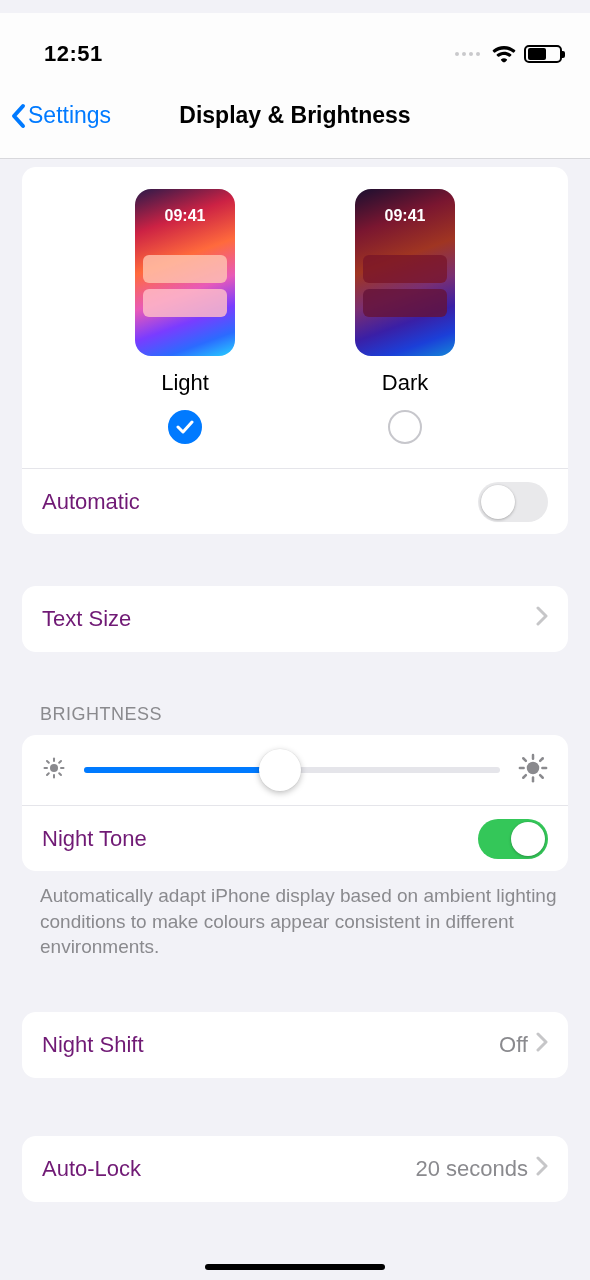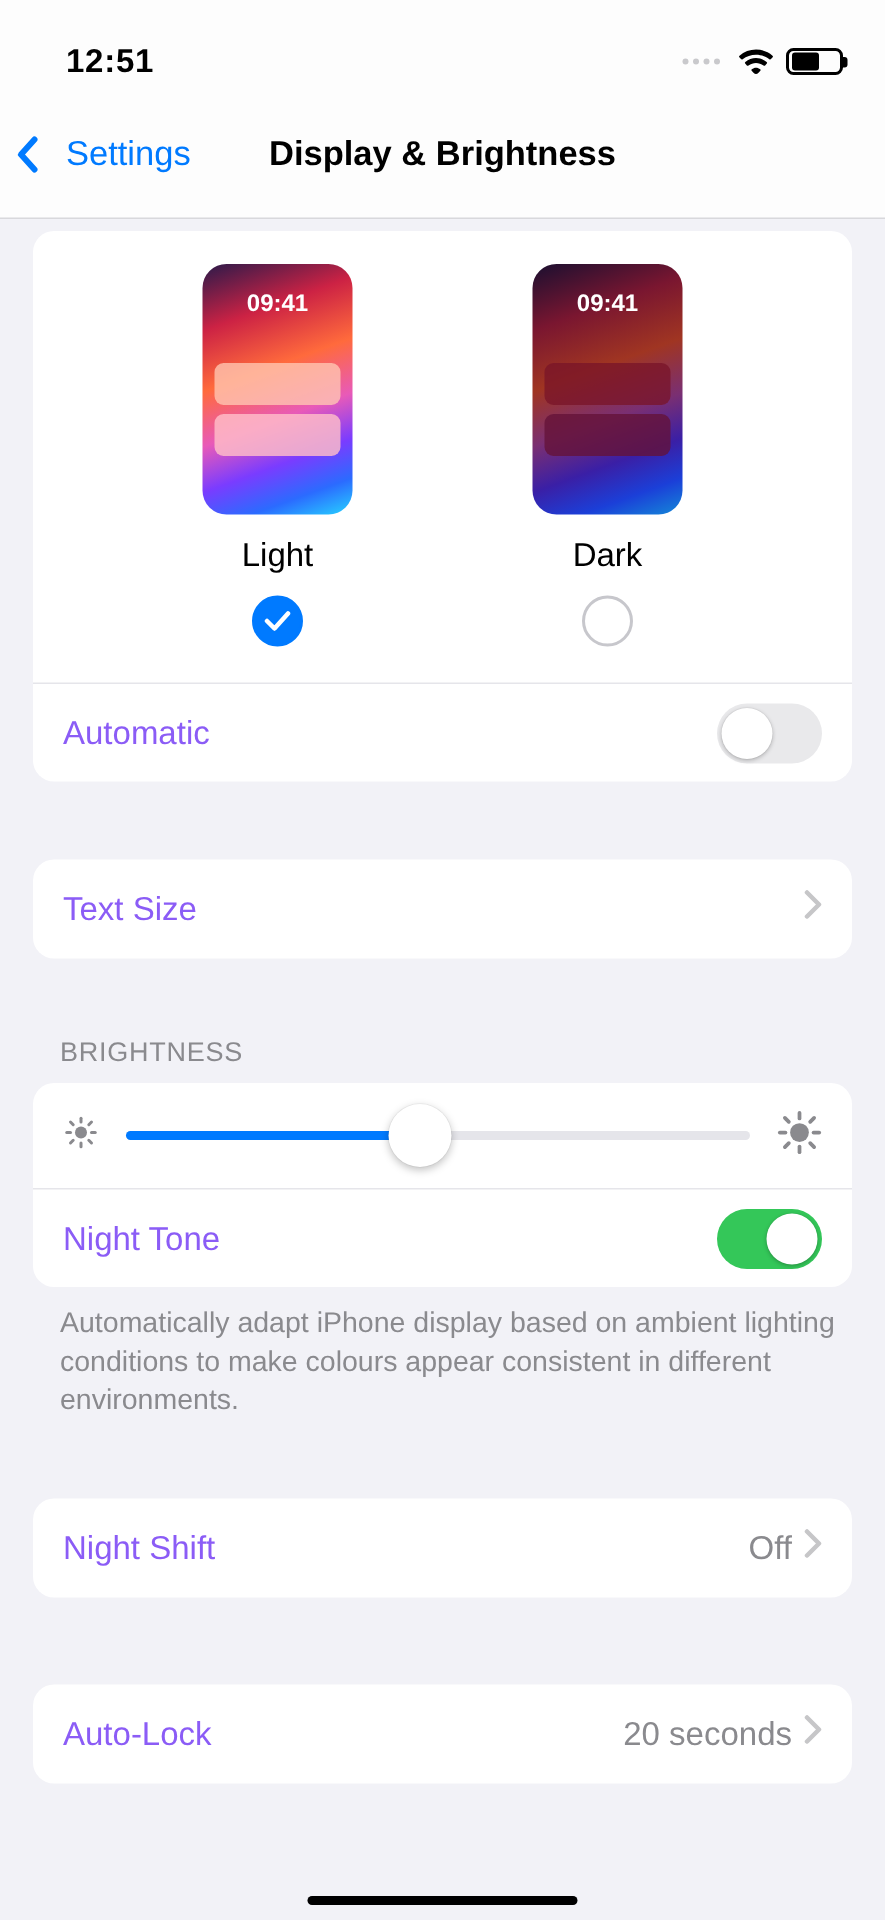--- a/index.html
+++ b/index.html
@@ -15,20 +15,21 @@
   }
 
   
   .status-bar {
     height: 60px;
     background: #fdfdfd;
     display: flex;
     align-items: center;
     justify-content: space-between;
     padding: 0 28px 0 44px;
+    margin-top: 13px;
   }
   .status-time {
     font-size: 22px;
     font-weight: 600;
     letter-spacing: 0.5px;
     margin-top: 22px;
   }
   .status-right {
     display: flex;
     align-items: center;
@@ -70,21 +71,21 @@
     border-bottom: 1px solid #d8d8dc;
     position: relative;
     display: flex;
     align-items: center;
   }
   .nav-back {
     position: absolute;
     left: 10px;
     display: flex;
     align-items: center;
-    gap: 16px;
+    gap: 0;
     color: #007aff;
     font-size: 23px;
   }
   .nav-back svg { display:block; }
   .nav-title {
     width: 100%;
     text-align: center;
     font-size: 23px;
     font-weight: 600;
   }
@@ -99,21 +100,21 @@
   }
   .row {
     display: flex;
     align-items: center;
     justify-content: space-between;
     min-height: 66px;
     padding: 0 20px;
     font-size: 22px;
   }
   .row + .row, .sep-top { border-top: 1px solid #e5e5ea; }
-  .row-label { color:#8b5cf6; }
+  .row-label { color:#701a75; }
   .row-detail { color: #8a8a8e; font-size: 22px; margin-right: 8px; }
   .chevron { color: #c6c6c8; }
 
   
   .toggle {
     width: 70px; height: 40px;
     border-radius: 20px;
     background: #e9e9eb;
     position: relative;
     flex-shrink: 0;

